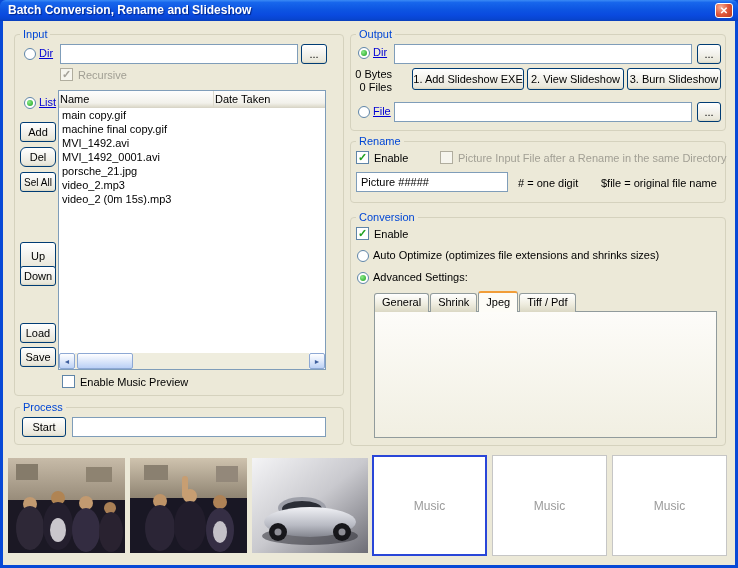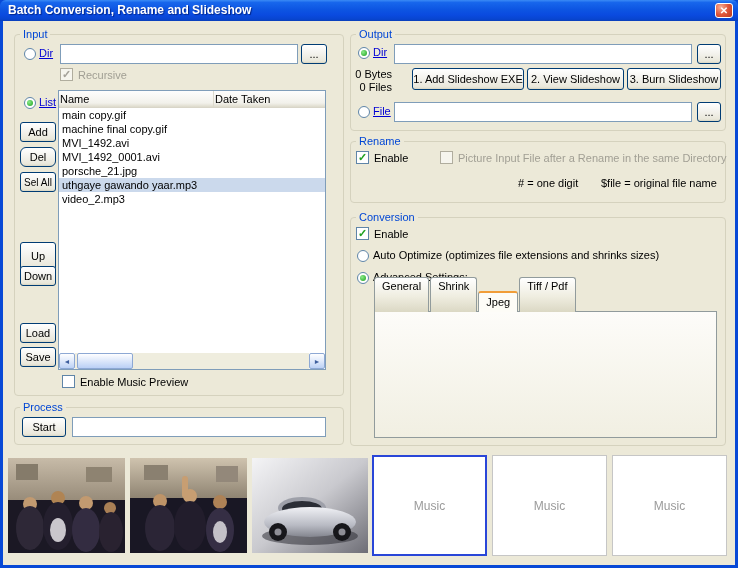--- a/index.html
+++ b/index.html
@@ -34,21 +34,21 @@
   .lv-row { display:flex; align-items:center; height:14px; padding-left:3px; white-space:nowrap; }
   .lv-row.sel { background:#CBD9EC; }
   .hscroll { position:absolute; left:0; right:0; bottom:0; height:16px; display:flex; }
   .sb-btn { width:16px; height:16px; background:linear-gradient(180deg,#FEFEFF,#E0EAFB 50%,#BCD1F5);
     border:1px solid #8DA8D4; border-radius:2px; color:#3D5E9E; font-size:7px; display:flex; align-items:center; justify-content:center; }
   .sb-track { flex:1; position:relative; background:#EFEDDE; }
   .sb-thumb { position:absolute; left:2px; top:0; width:56px; height:16px;
     background:linear-gradient(180deg,#FEFEFF,#DCE7FA 50%,#BAD0F5); border:1px solid #8DA8D4; border-radius:2px; }
   .tabstrip { position:absolute; display:flex; align-items:flex-end; height:21px; z-index:3; }
   .tab { border:1px solid #919B9C; border-bottom:none; border-radius:3px 3px 0 0; padding:2px 7px 2px;
-    background:linear-gradient(180deg,#FFFFFF,#EFEDE0 55%,#DBD8C4); margin-right:1px; height:35px; white-space:nowrap; }
+    background:linear-gradient(180deg,#FFFFFF,#EFEDE0 55%,#DBD8C4); margin-right:1px; height:19px; white-space:nowrap; }
   .tab.active { height:21px; padding-top:3px; background:#FDFCF7; border-top:2px solid #F19D38; }
   .tabpanel { position:absolute; border:1px solid #919B9C; background:linear-gradient(180deg,#FDFCF9,#F1EFE2); z-index:1; }
   .spinner { position:absolute; border:1px solid #7F9DB9; background:#fff; display:flex; }
   .spin-val { flex:1; font-size:11px; padding:2px 3px; }
   .spin-btns { display:flex; flex-direction:column; width:15px; }
   .spin-btn { flex:1; display:flex; align-items:center; justify-content:center; font-size:6px; color:#3D5E9E;
     background:linear-gradient(180deg,#FEFEFF,#E0EAFB 50%,#BCD1F5); border:1px solid #8DA8D4; }
   .dropdown { position:absolute; border:1px solid #7F9DB9; background:#fff; display:flex; align-items:center; }
   .dd-text { flex:1; padding:0 4px; white-space:nowrap; overflow:hidden; }
   .dd-btn { width:17px; align-self:stretch; display:flex; align-items:center; justify-content:center; font-size:8px; color:#1C3E7C;
@@ -98,25 +98,25 @@
       </div>
     <div class="lv-row">
         <span>MVI_1492.avi</span>
       </div>
     <div class="lv-row">
         <span>MVI_1492_0001.avi</span>
       </div>
     <div class="lv-row">
         <span>porsche_21.jpg</span>
       </div>
-    <div class="lv-row sel">
-        <span>uthgaye gawando yaar.mp3</span>
-      </div>
     <div class="lv-row">
         <span>video_2.mp3</span>
+      </div>
+    <div class="lv-row">
+        <span>video_2 (0m 15s).mp3</span>
       </div>
     <div class="hscroll">
       <div class="sb-btn">◄</div>
       <div class="sb-track">
         <div class="sb-thumb"></div>
       </div>
       <div class="sb-btn">►</div>
     </div>
   </div>
 
@@ -160,20 +160,21 @@
   <span class="gb-label" style="left:356px; top:135px;text-align:center;">Rename</span>
 
   <div class="cb" style="left:356px; top:151px;">
       <span>✓</span>
     </div>
   <span class="lbl" style="left:374px; top:152px;">Enable</span>
 
   <div class="cb dis" style="left:440px; top:151px;"></div>
   <span class="lbl gray" style="left:458px; top:152px;">Picture Input File after a Rename in the same Directory</span>
 
+  <input class="tfield" style="left: 356px; top: 172px; width: 152px; height: 20px;" value="Picture #####">
   <span class="lbl" style="left:518px; top:177px;"># = one digit</span>
   <span class="lbl" style="left:601px; top:177px;">$file = original file name</span>
 
   <div class="gb" style="left:350px; top:217px; width:376px; height:229px;"></div>
   <span class="gb-label" style="left:356px; top:211px;">Conversion</span>
 
   <div class="cb" style="left:356px; top:227px;">
       <span>✓</span>
     </div>
   <span class="lbl" style="left:374px; top:228px;">Enable</span>

